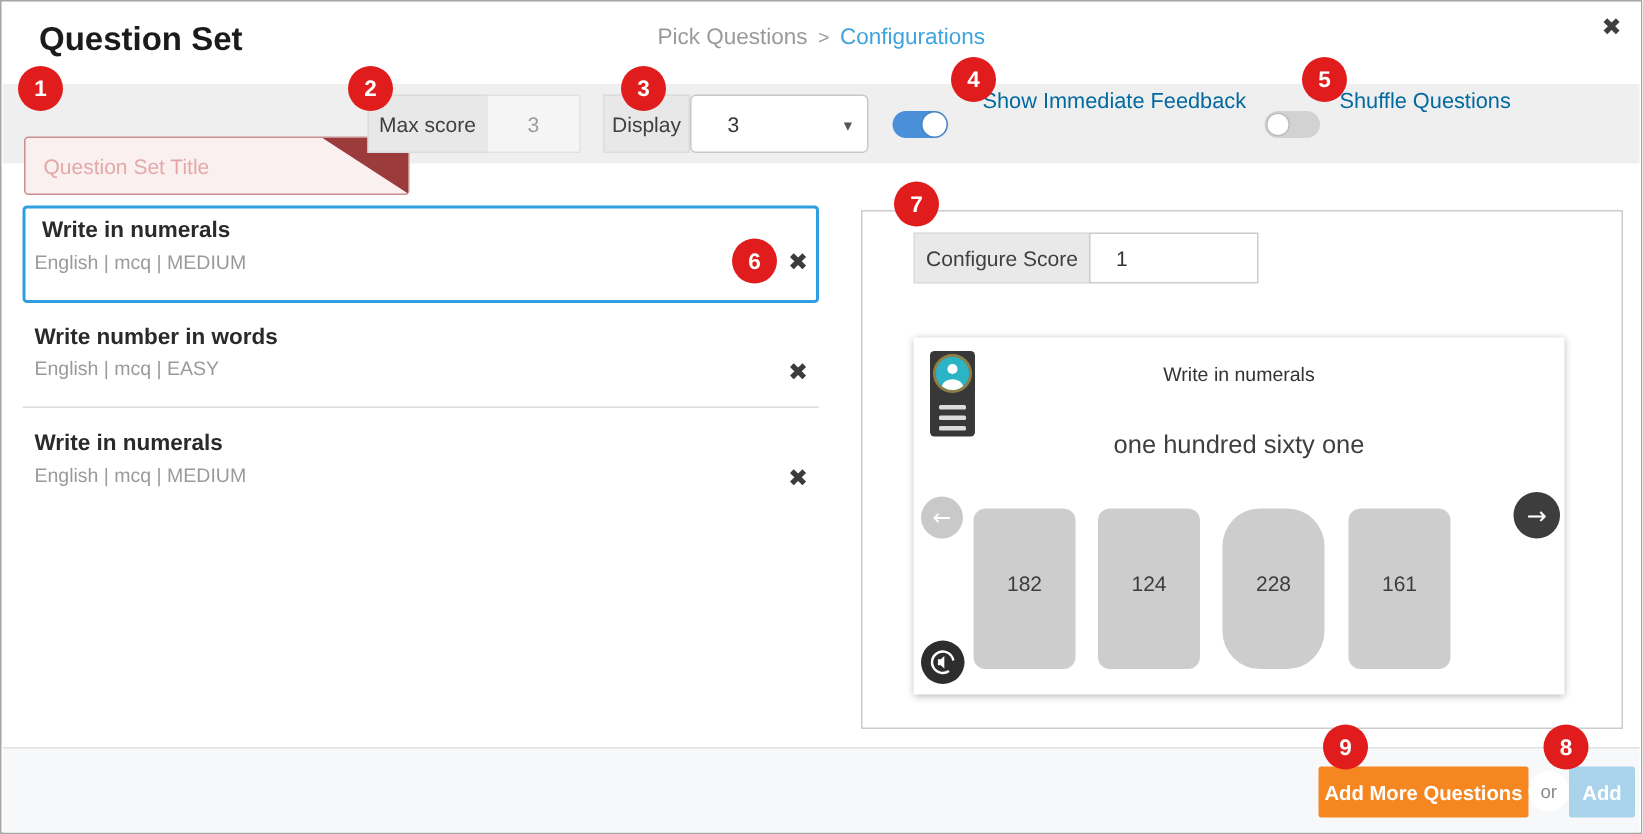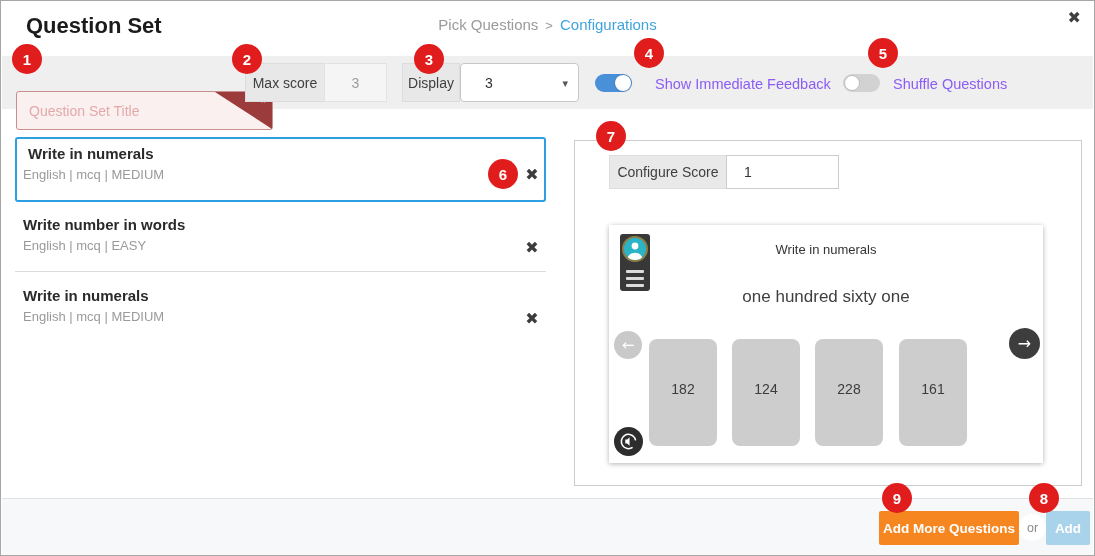--- a/index.html
+++ b/index.html
@@ -42,21 +42,21 @@
                     border:1px solid #c8c8c8; border-radius:4px; font-size:14px; color:#333;
                     display:flex; align-items:center; padding-left:24px; cursor:pointer; }
   .display-caret { position:absolute; right:10px; top:13px; font-size:11px; color:#555; }
 
   .toggle { top:18px; width:37px; height:18px; border-radius:9px; cursor:pointer; }
   .toggle .knob { position:absolute; top:1px; width:16px; height:16px; border-radius:50%; background:#fff; }
   .toggle-on  { left:593px; background:#4a90d9; }
   .toggle-on .knob  { right:1px; box-shadow:0 0 2px rgba(0,0,0,.3); }
   .toggle-off { left:841px; background:#d2d2d2; }
   .toggle-off .knob { left:1px; border:1px solid #bdbdbd; }
-  .tb-text { top:20px; font-size:14.5px; color:#8b5cf6; }
+  .tb-text { top:4px; font-size:14.5px; color:#0369a1; }
   .feedback-label { left:653px; }
   .shuffle-label  { left:891px; }
 
   
   .q-card-selected { position:absolute; left:14px; top:136px; width:531px; height:65px;
                      border:2px solid #2f9fe3; border-radius:3px; background:#fff; }
   .q-title { position:absolute; font-size:15px; font-weight:bold; color:#2a2a2a; }
   .q-meta  { position:absolute; font-size:13px; color:#9a9a9a; }
   .q-x { position:absolute; left:522px; width:18px; text-align:center; font-size:16px; color:#3c3c3c;
          font-family:"DejaVu Sans",sans-serif; cursor:pointer; }
@@ -87,21 +87,21 @@
                  font-size:13px; color:#333; }
   .pcard-question { position:absolute; left:0; top:62px; width:100%; text-align:center;
                     font-size:17px; color:#3f3f3f; }
   .nav-circle { position:absolute; border-radius:50%; color:#fff; display:flex; align-items:center;
                 justify-content:center; font-family:"DejaVu Sans",sans-serif; cursor:pointer; }
   .nav-left  { left:5px; top:106px; width:28px; height:28px; background:#c9c9c9; font-size:15px; }
   .nav-right { left:400px; top:103px; width:31px; height:31px; background:#3d3d3d; font-size:16px; }
   .opt { position:absolute; top:114px; width:68px; height:107px; background:#cdcdcd; border-radius:8px;
          cursor:pointer; text-align:center; font-size:14px; color:#3c3c3c; }
   .opt span { display:block; margin-top:42px; }
-  .o0 { left:40px; } .o1 { left:123px; } .o2 { left:206px; } .o3 { left:290px; }
+  .o0 { left:40px; } .o1 { left:123px; } .o2 { left:206px;border-radius:25px; } .o3 { left:290px; }
   .audio-btn { position:absolute; left:5px; top:202px; width:29px; height:29px; border-radius:50%;
                background:#2d2d2d; cursor:pointer; display:flex; align-items:center; justify-content:center; }
 
   
   .footer { position:absolute; left:1px; right:1px; top:497px; height:58px; background:#f7f8fa;
             border-top:1px solid #e2e2e2; }
   .btn { position:absolute; top:12px; height:34px; border:none; color:#fff; font-weight:bold;
          font-size:13.5px; font-family:inherit; border-radius:2px; cursor:pointer; }
   .btn-add-more { left:877px; width:140px; background:#f6861f; }
   .or-circle { position:absolute; left:1017px; top:15px; width:27px; height:27px; border-radius:50%;

